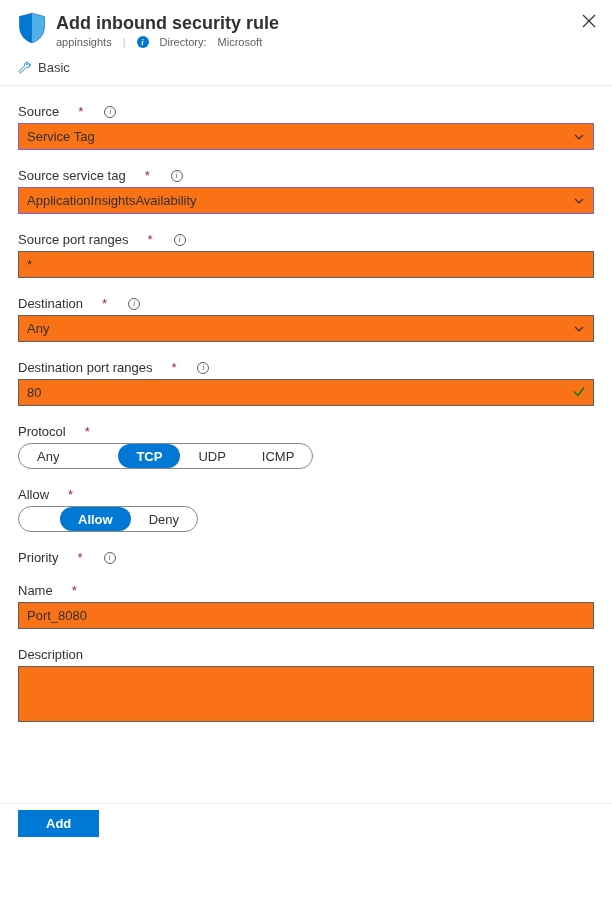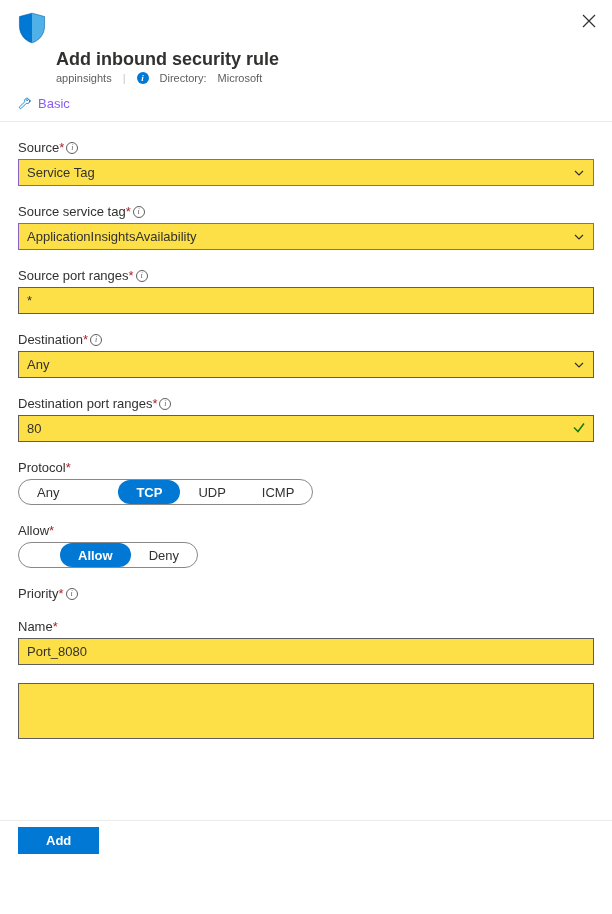--- a/index.html
+++ b/index.html
@@ -21,21 +21,20 @@
       height: 32px;
       margin-right: 10px;
       flex-shrink: 0;
     }
     .header-text { flex: 1; }
     .title {
       font-size: 18px;
       font-weight: 600;
       color: #323130;
       line-height: 22px;
-      margin-top: 36px;
     }
     .subtitle-row {
       display: flex;
       align-items: center;
       gap: 11px;
       font-size: 11px;
       color: #605e5c;
       margin-top: 2px;
     }
     .sep { color: #c8c6c4; }
@@ -59,31 +58,31 @@
       color: #605e5c;
       cursor: pointer;
       background: none; border: none;
       padding: 4px;
     }
     .basic-row {
       display: flex;
       align-items: center;
       gap: 6px;
       padding: 6px 18px 10px 18px;
-      color: #8b5cf6;
+      color: #404040;
       font-size: 13px;
       border-bottom: 1px solid #edebe9;
     }
     .wrench-icon { width: 14px; height: 14px; }
     .form { padding: 18px 18px 30px 18px; }
     .field { margin-bottom: 18px; }
     .label-row {
       display: flex;
       align-items: center;
-      gap: 0;
+      gap: 19px;
       margin-bottom: 4px;
       font-size: 13px;
       color: #323130;
     }
     .req { color: #a4262c; }
     .info-outline {
       width: 12px; height: 12px;
       border: 1px solid #605e5c;
       border-radius: 50%;
       display: inline-flex;
@@ -95,21 +94,21 @@
       color: #605e5c;
       margin-left: 2px;
     }
     .select, .input, .textarea {
       width: 100%;
       border: 1px solid #605e5c;
       padding: 5px 8px;
       font-size: 13px;
       font-family: inherit;
       color: #323130;
-      background: #fde047;
+      background: #f97316;
       position: relative;
     }
     .select.purple, .input.purple { border-color: #8661c5; }
     .select {
       display: flex;
       justify-content: space-between;
       align-items: center;
       cursor: pointer;
     }
     .chevron {
@@ -305,20 +304,23 @@
 
   <div class="field">
     <div class="label-row">
       <span>Name</span>
       <span class="req">*</span>
     </div>
     <input class="input" value="Port_8080" style="">
   </div>
 
   <div class="field">
+    <div class="label-row">
+      <span>Description</span>
+    </div>
     <textarea class="textarea" style=""></textarea>
   </div>
 
 </div>
 
 <div class="footer">
   <button class="add-btn">Add</button>
 </div>
 
 </body></html>

